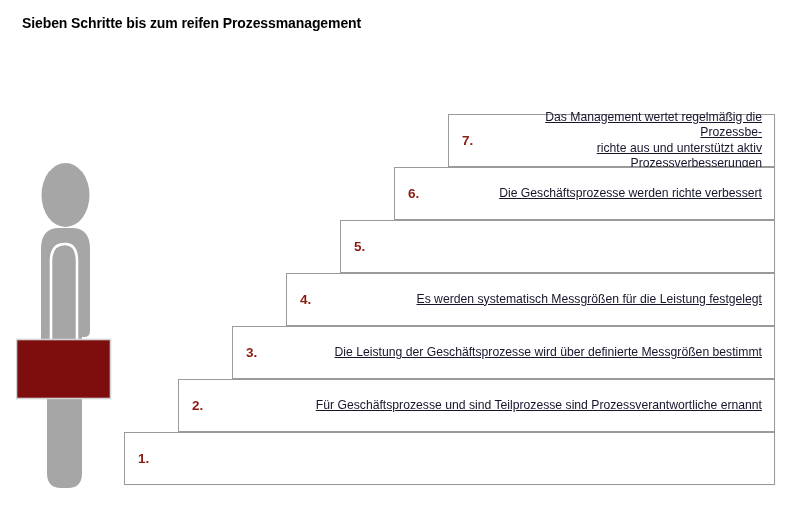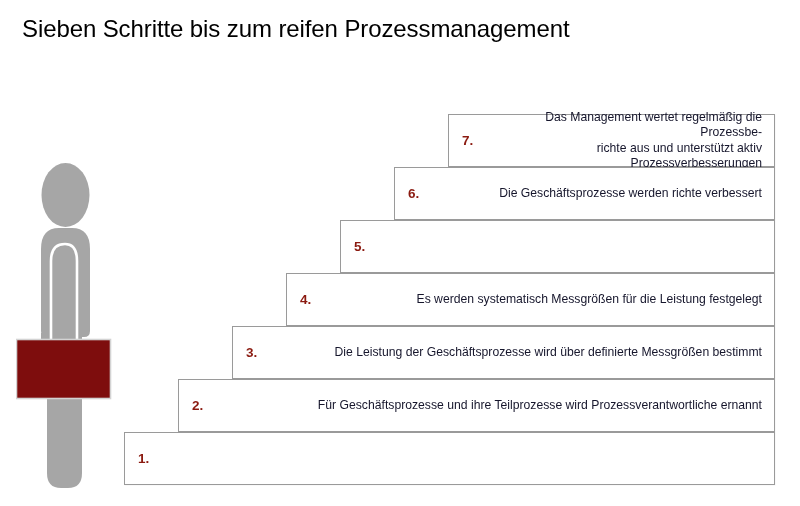--- a/index.html
+++ b/index.html
@@ -13,22 +13,22 @@
     position: relative;
     overflow: hidden;
     font-family: "Liberation Sans", sans-serif;
     color: #1a1a2e;
   }
 
   #page-title {
     position: absolute;
     left: 22px;
     top: 15px;
-    font-size: 24px;
-    font-weight: normal;
+    font-size: 14px;
+    font-weight: bold;
     color: #000000;
     letter-spacing: -0.1px;
     white-space: nowrap;
   }
 
   
   #figure {
     position: absolute;
     left: 16px;
     top: 118px;
@@ -64,20 +64,21 @@
   }
   .step-text {
     flex: 1 1 auto;
     text-align: right;
     font-size: 12.2px;
     line-height: 15.5px;
     color: #16162c;
     padding-right: 12px;
     padding-left: 8px;
     white-space: pre-line;
+    text-decoration: underline;
   }
 </style>
 </head>
 <body>
 
 <div id="page-title">Sieben Schritte bis zum reifen Prozessmanagement</div>
 
 <div id="figure">
   <svg width="110" height="370" viewBox="0 0 110 370" xmlns="http://www.w3.org/2000/svg">
 
@@ -111,18 +112,18 @@
     <div class="step" style="left: 286px; top: 273px; width: 489px; height: 53px;">
       <div class="step-num">4.</div>
       <div class="step-text">Es werden systematisch Messgrößen für die Leistung festgelegt</div>
     </div>
     <div class="step" style="left: 232px; top: 326px; width: 543px; height: 53px;">
       <div class="step-num">3.</div>
       <div class="step-text">Die Leistung der Geschäftsprozesse wird über  definierte Messgrößen bestimmt</div>
     </div>
     <div class="step" style="left: 178px; top: 379px; width: 597px; height: 53px;">
       <div class="step-num">2.</div>
-      <div class="step-text">Für Geschäftsprozesse und ihre Teilprozesse  wird Prozessverantwortliche  ernannt</div>
+      <div class="step-text">Für Geschäftsprozesse und sind Teilprozesse  sind Prozessverantwortliche  ernannt</div>
     </div>
     <div class="step" style="left: 124px; top: 432px; width: 651px; height: 53px;">
       <div class="step-num">1.</div>
     </div>
   </div>
 
 </body></html>

